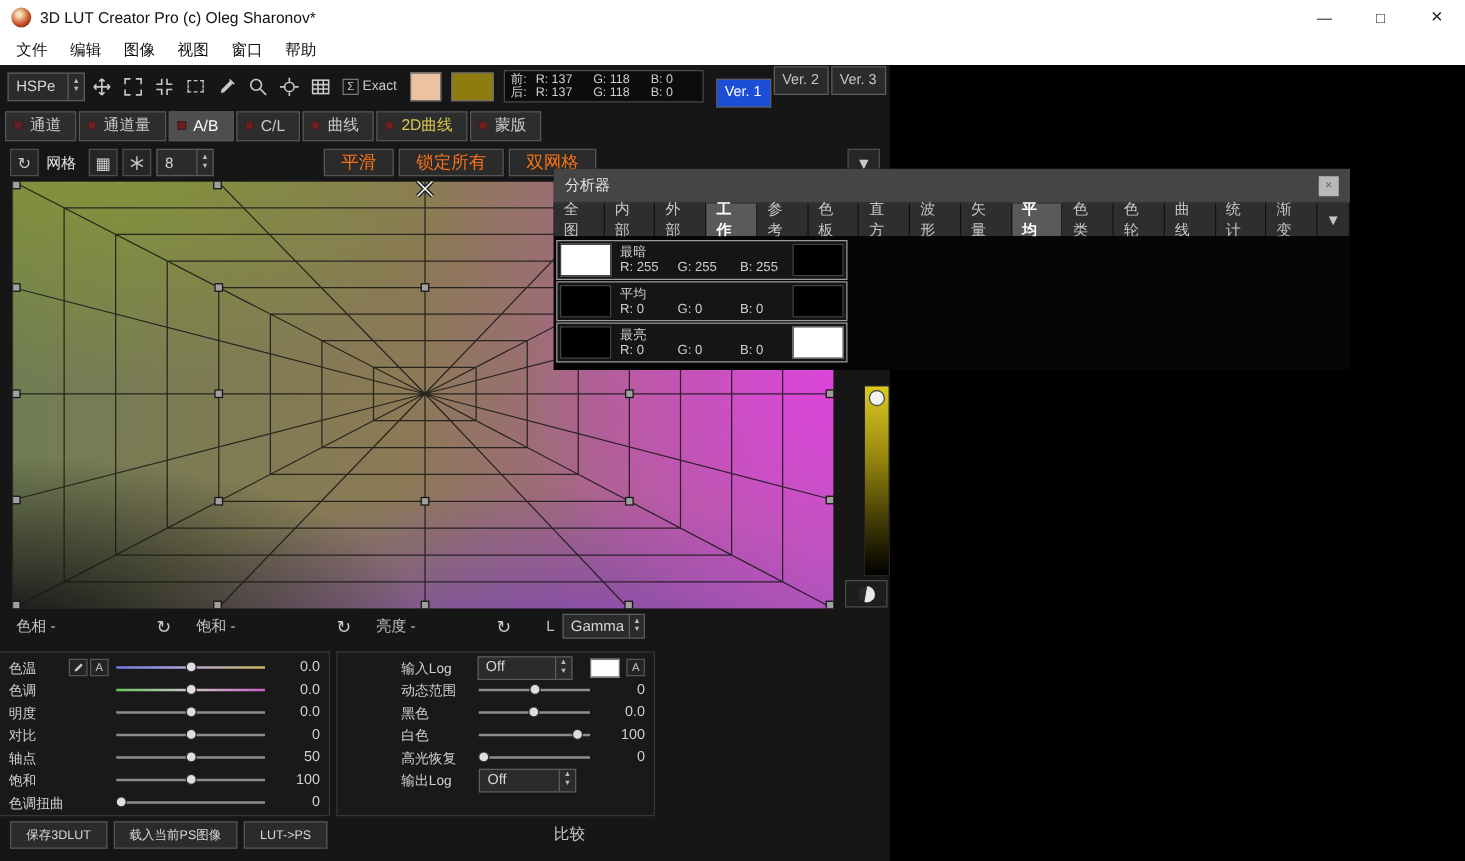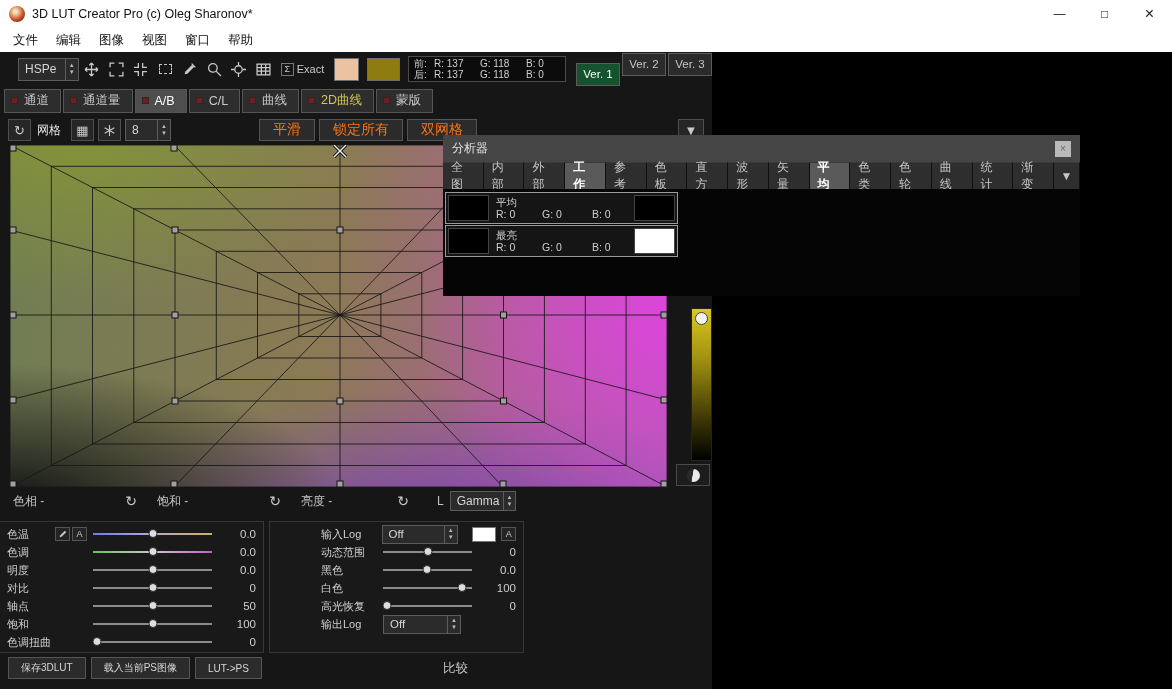--- a/index.html
+++ b/index.html
@@ -17,21 +17,21 @@
              font-size:12px; color:#222; }
   .win-btn.close { font-size:16px; }
   .menubar { height:24px; background:#fff; display:flex; align-items:center; padding-left:4px; }
   .menu-item { font-size:12.5px; color:#111; padding:0 9px; line-height:24px; }
 
   
   .body { position:absolute; left:0; top:52px; right:0; bottom:0; background:#000; }
   .left-region { position:absolute; left:0; top:0; width:712px; height:637px; background:#161616; }
 
   
-  .toolbar { height:34px; display:flex; align-items:center; padding-left:18px; gap:2px; }
+  .toolbar { height:34px; display:flex; align-items:center; padding-left:6px; gap:2px; }
   .combo { height:23px; background:#2b2b2b; border:1px solid #5c5c5c; display:flex;
            align-items:center; color:#d6d6d6; font-size:12px; }
   .combo-val { padding:0 4px 0 6px; flex:1; white-space:nowrap; }
   .spin { display:flex; flex-direction:column; justify-content:center; align-items:center;
           border-left:1px solid #5c5c5c; height:100%; width:13px; }
   .spin i { font-style:normal; font-size:6px; line-height:7px; color:#bbb; }
   .combo.mode { width:62px; }
   .tbtn { width:23px; height:23px; display:flex; align-items:center; justify-content:center; }
   .ic { stroke:#c9c9c9; fill:none; stroke-width:1.2; }
   .marquee { width:13px; height:10px; border:1px dashed #c9c9c9; display:block; }
@@ -42,21 +42,21 @@
   .swatch.before { width:25px; margin-left:4px; }
   .swatch.after  { width:34px; margin-left:6px; }
   .rgb-box { margin-left:6px; width:160px; height:26px; background:#0c0c0c; border:1px solid #4a4a4a;
              padding:1px 5px; display:flex; flex-direction:column; justify-content:center; }
   .rgb-line { display:flex; font-size:10px; color:#cfcfcf; line-height:11px; }
   .rgb-line .rl { width:20px; } .rgb-line .rr { width:46px; }
   .rgb-line .rg { width:46px; } .rgb-line .rb { width:34px; }
   .ver-group { display:flex; gap:2px; margin-left:8px; }
   .vbtn { width:44px; height:23px; background:#2b2b2b; border:1px solid #5c5c5c; color:#c6c6c6;
           font-size:11.5px; display:flex; align-items:center; justify-content:center; }
-  .vbtn.active { background:#14532d; color:#fff;margin-top:10px; }
+  .vbtn.active { background:#1d4ed8; color:#fff;margin-top:10px; }
 
   
   .tabbar { height:29px; display:flex; align-items:center; gap:2px; padding-left:4px; }
   .tab { height:24px; background:#2d2d2d; border:1px solid #555; color:#c9c9c9; font-size:12.5px;
          display:flex; align-items:center; gap:6px; padding:0 11px 0 6px; }
   .tab .grip { width:7px; height:7px; background:#6f1f1f; border:1px solid #3a2020; }
   .tab.active { background:#4e4e4e; color:#fff; }
   .tab.hl .tlabel { color:#d9c64e; }
 
   
@@ -519,20 +519,32 @@
         <span class="an-tab active">平均</span>
         <span class="an-tab">色类</span>
         <span class="an-tab">色轮</span>
         <span class="an-tab">曲线</span>
         <span class="an-tab">统计</span>
         <span class="an-tab">渐变</span>
         <span class="an-tab drop">▼</span>
       </div>
       <div class="an-content">
         <div class="an-row">
+          <span class="an-swatch" style="background: rgb(255, 255, 255);"></span>
+          <span class="an-text">
+            <span>最暗</span>
+            <span class="an-rgb">
+                <span class="ar">R: 255</span>
+                <span class="ag">G: 255</span>
+                <span class="ab">B: 255</span>
+              </span>
+          </span>
+          <span class="an-swatch right" style="background: rgb(0, 0, 0);"></span>
+        </div>
+        <div class="an-row">
           <span class="an-swatch" style="background: rgb(0, 0, 0);"></span>
           <span class="an-text">
             <span>平均</span>
             <span class="an-rgb">
                 <span class="ar">R: 0</span>
                 <span class="ag">G: 0</span>
                 <span class="ab">B: 0</span>
               </span>
           </span>
           <span class="an-swatch right" style="background: rgb(0, 0, 0);"></span>

